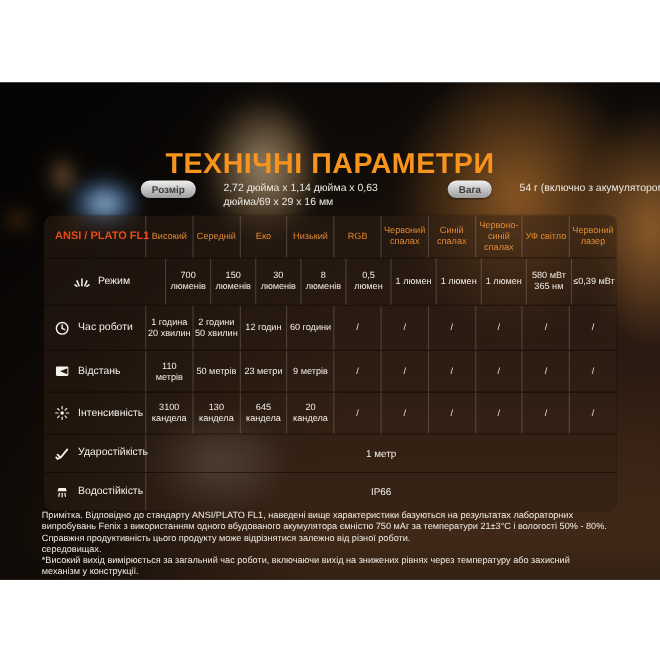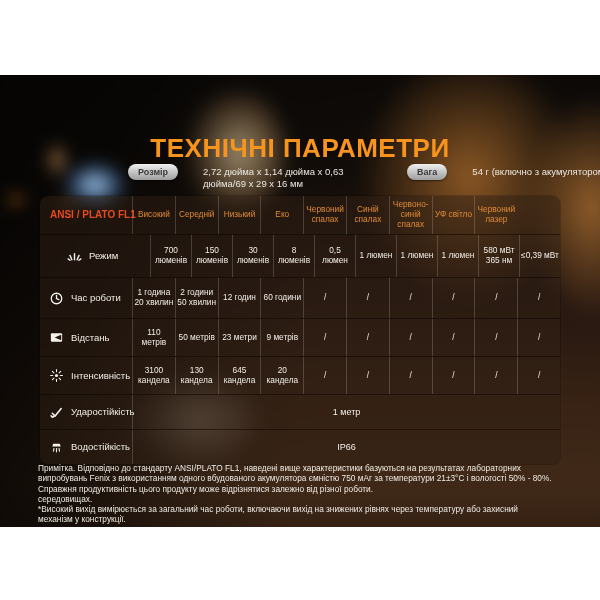--- a/index.html
+++ b/index.html
@@ -69,22 +69,23 @@
       <span class="pill">Вага</span>
       <span class="dim-text dim-weight">54 г (включно з акумулятором)</span>
     </div>
 
     <div class="spec-table">
 
       <div class="t-row t-head">
         <div class="cell corner">ANSI / PLATO FL1</div>
         <div class="cell colh">Високий</div>
         <div class="cell colh">Середній</div>
+        <div class="cell colh">Еко</div>
         <div class="cell colh">Низький</div>
-        <div class="cell colh">Еко</div>
+        <div class="cell colh">RGB</div>
         <div class="cell colh">Червоний спалах</div>
         <div class="cell colh">Синій спалах</div>
         <div class="cell colh">Червоно-синій спалах</div>
         <div class="cell colh">УФ світло</div>
         <div class="cell colh">Червоний лазер</div>
       </div>
 
       <div class="t-row r-mode">
         <div class="cell labelcell">
           <span class="icon">

